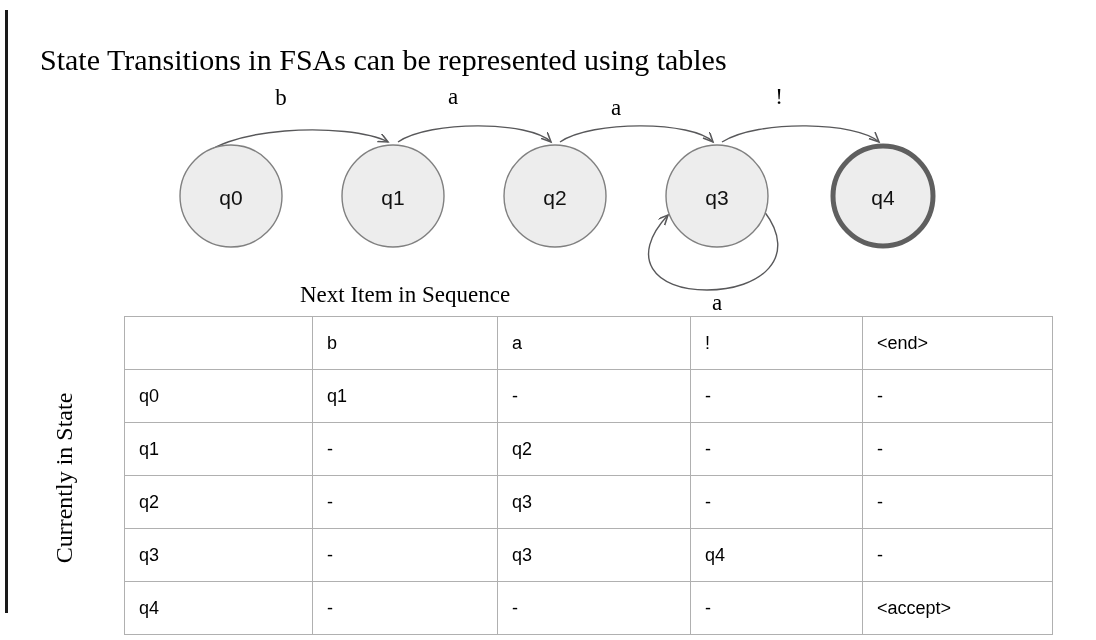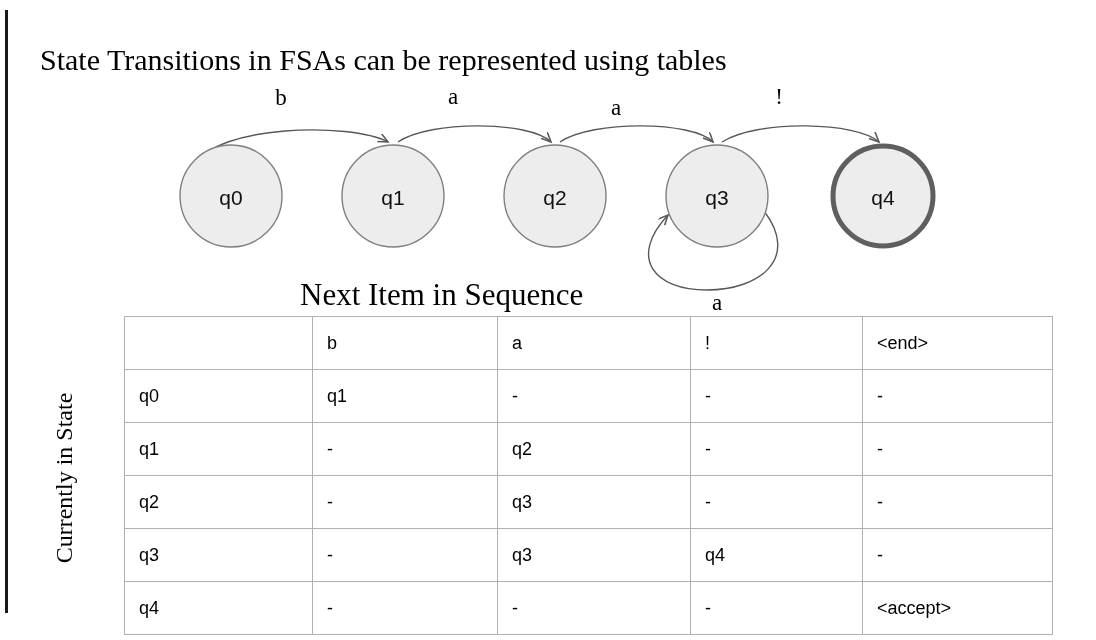--- a/index.html
+++ b/index.html
@@ -77,21 +77,21 @@
     fill: none;
     stroke: #58585a;
     stroke-width: 1.4;
   }
 
   
   .col-axis-caption {
     position: absolute;
     left: 300px;
     top: 281px;
-    font-size: 31px;
+    font-size: 23px;
     line-height: 28px;
     white-space: nowrap;
   }
   .row-axis-caption {
     position: absolute;
     left: -66px;
     top: 464px;
     width: 260px;
     text-align: center;
     font-size: 24px;

